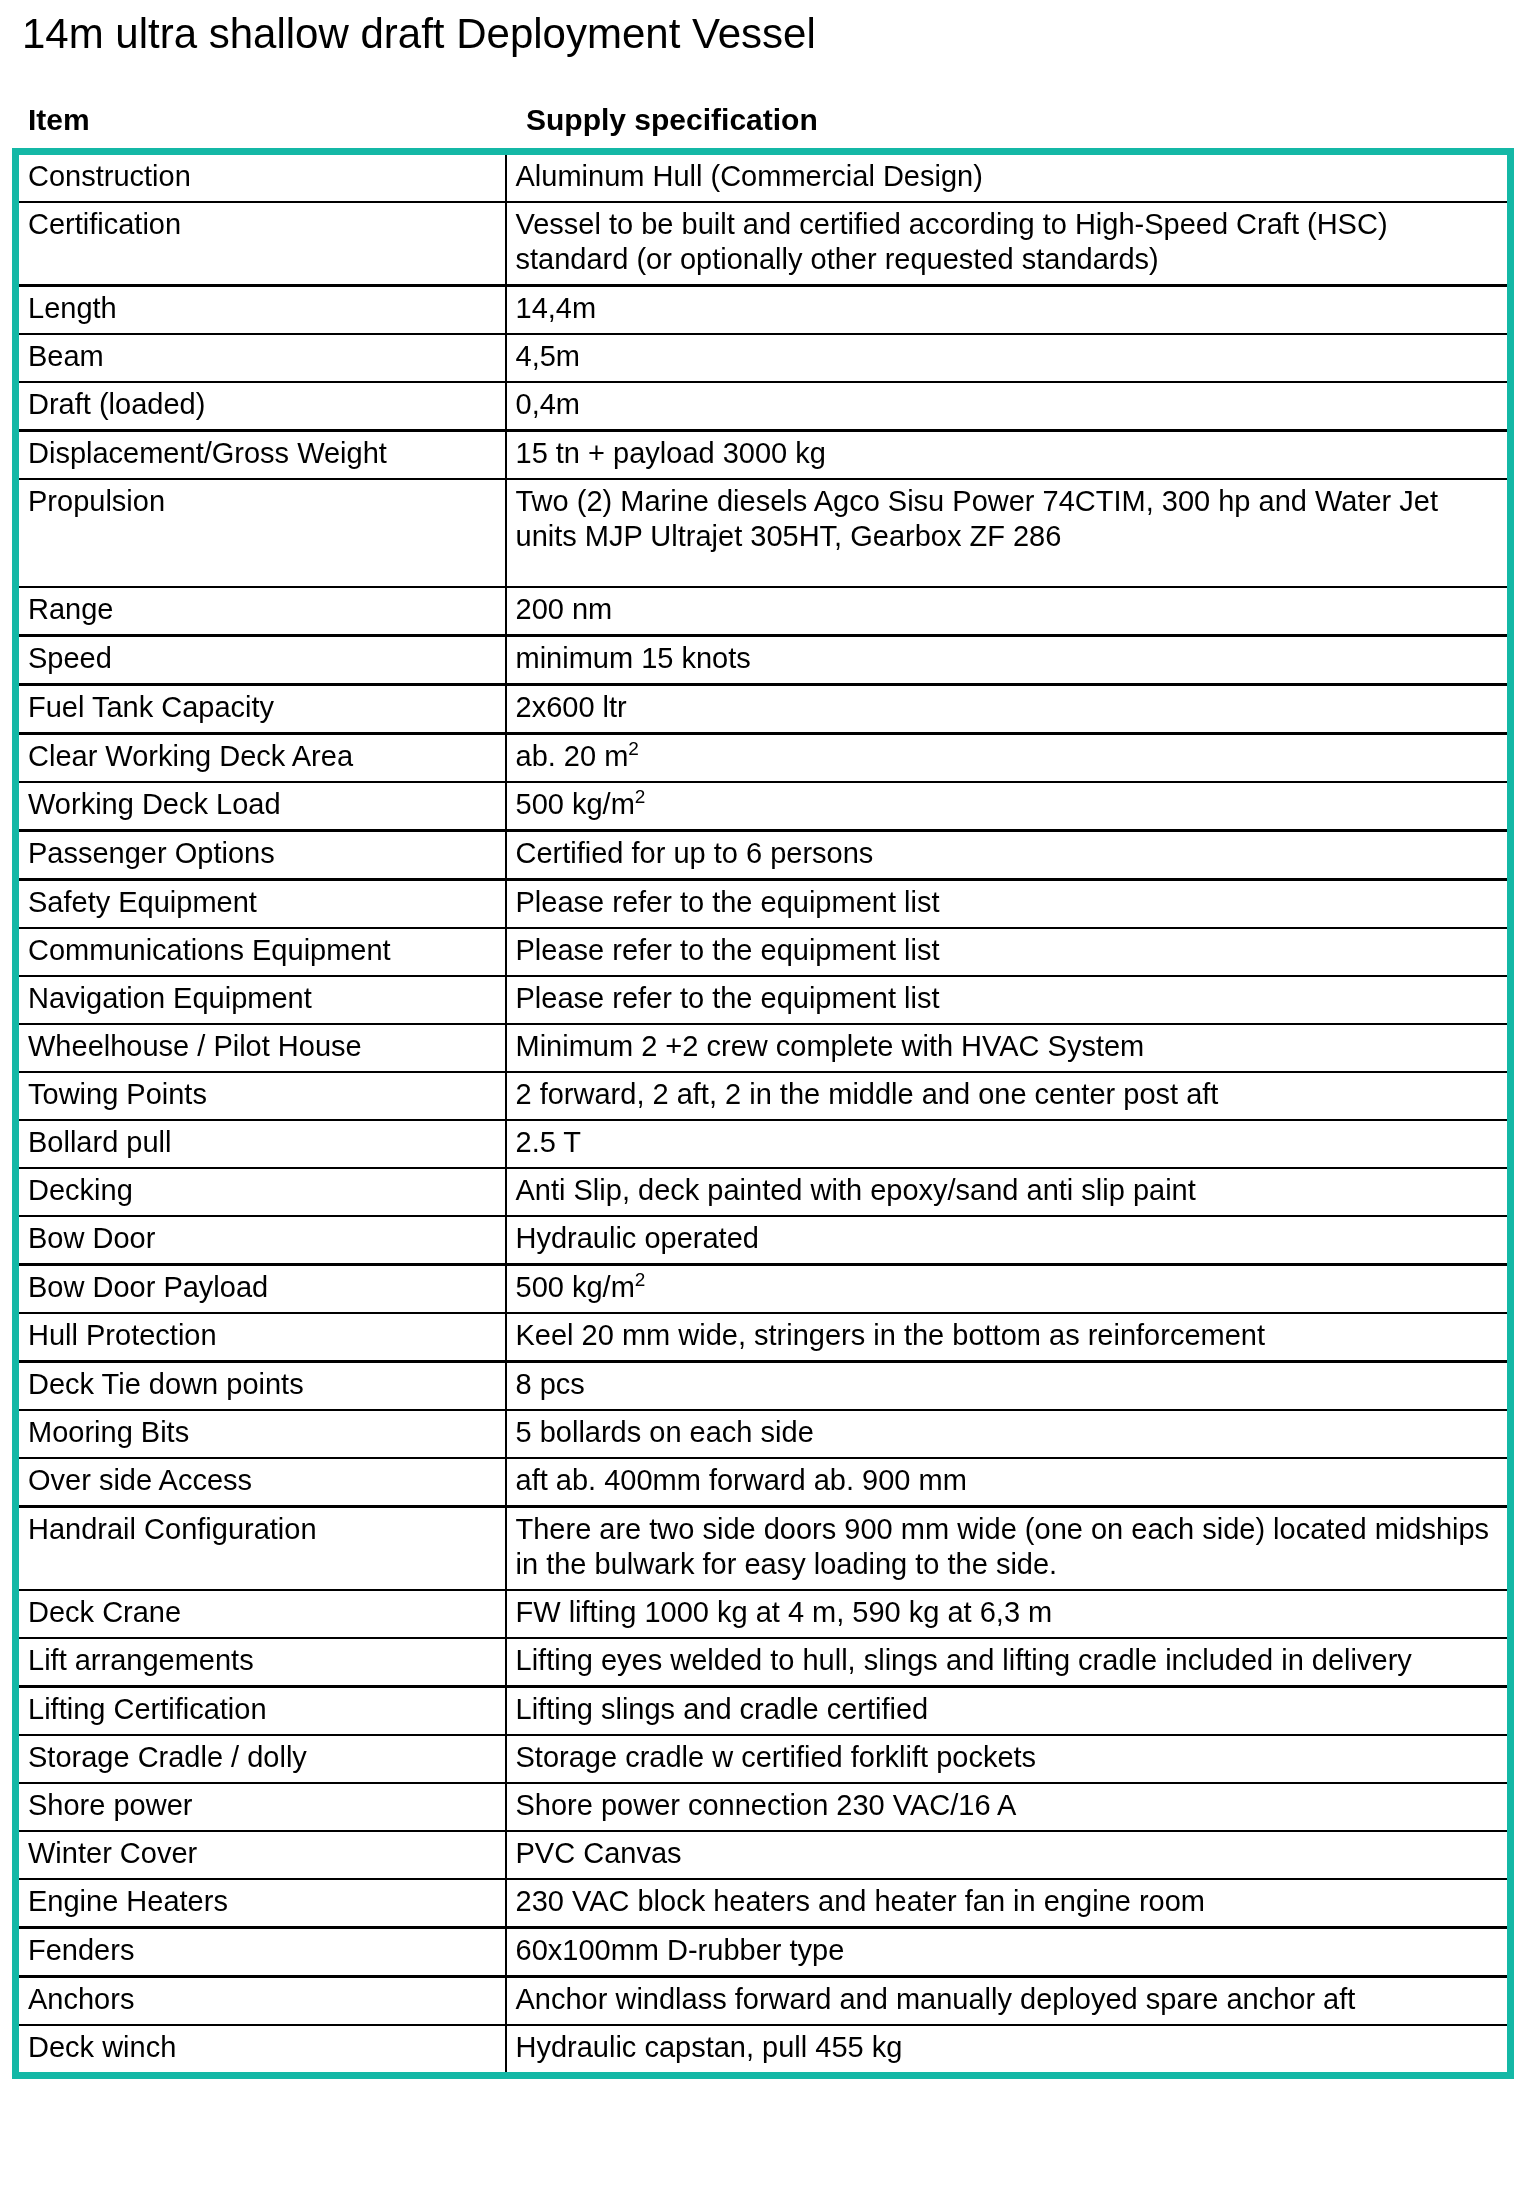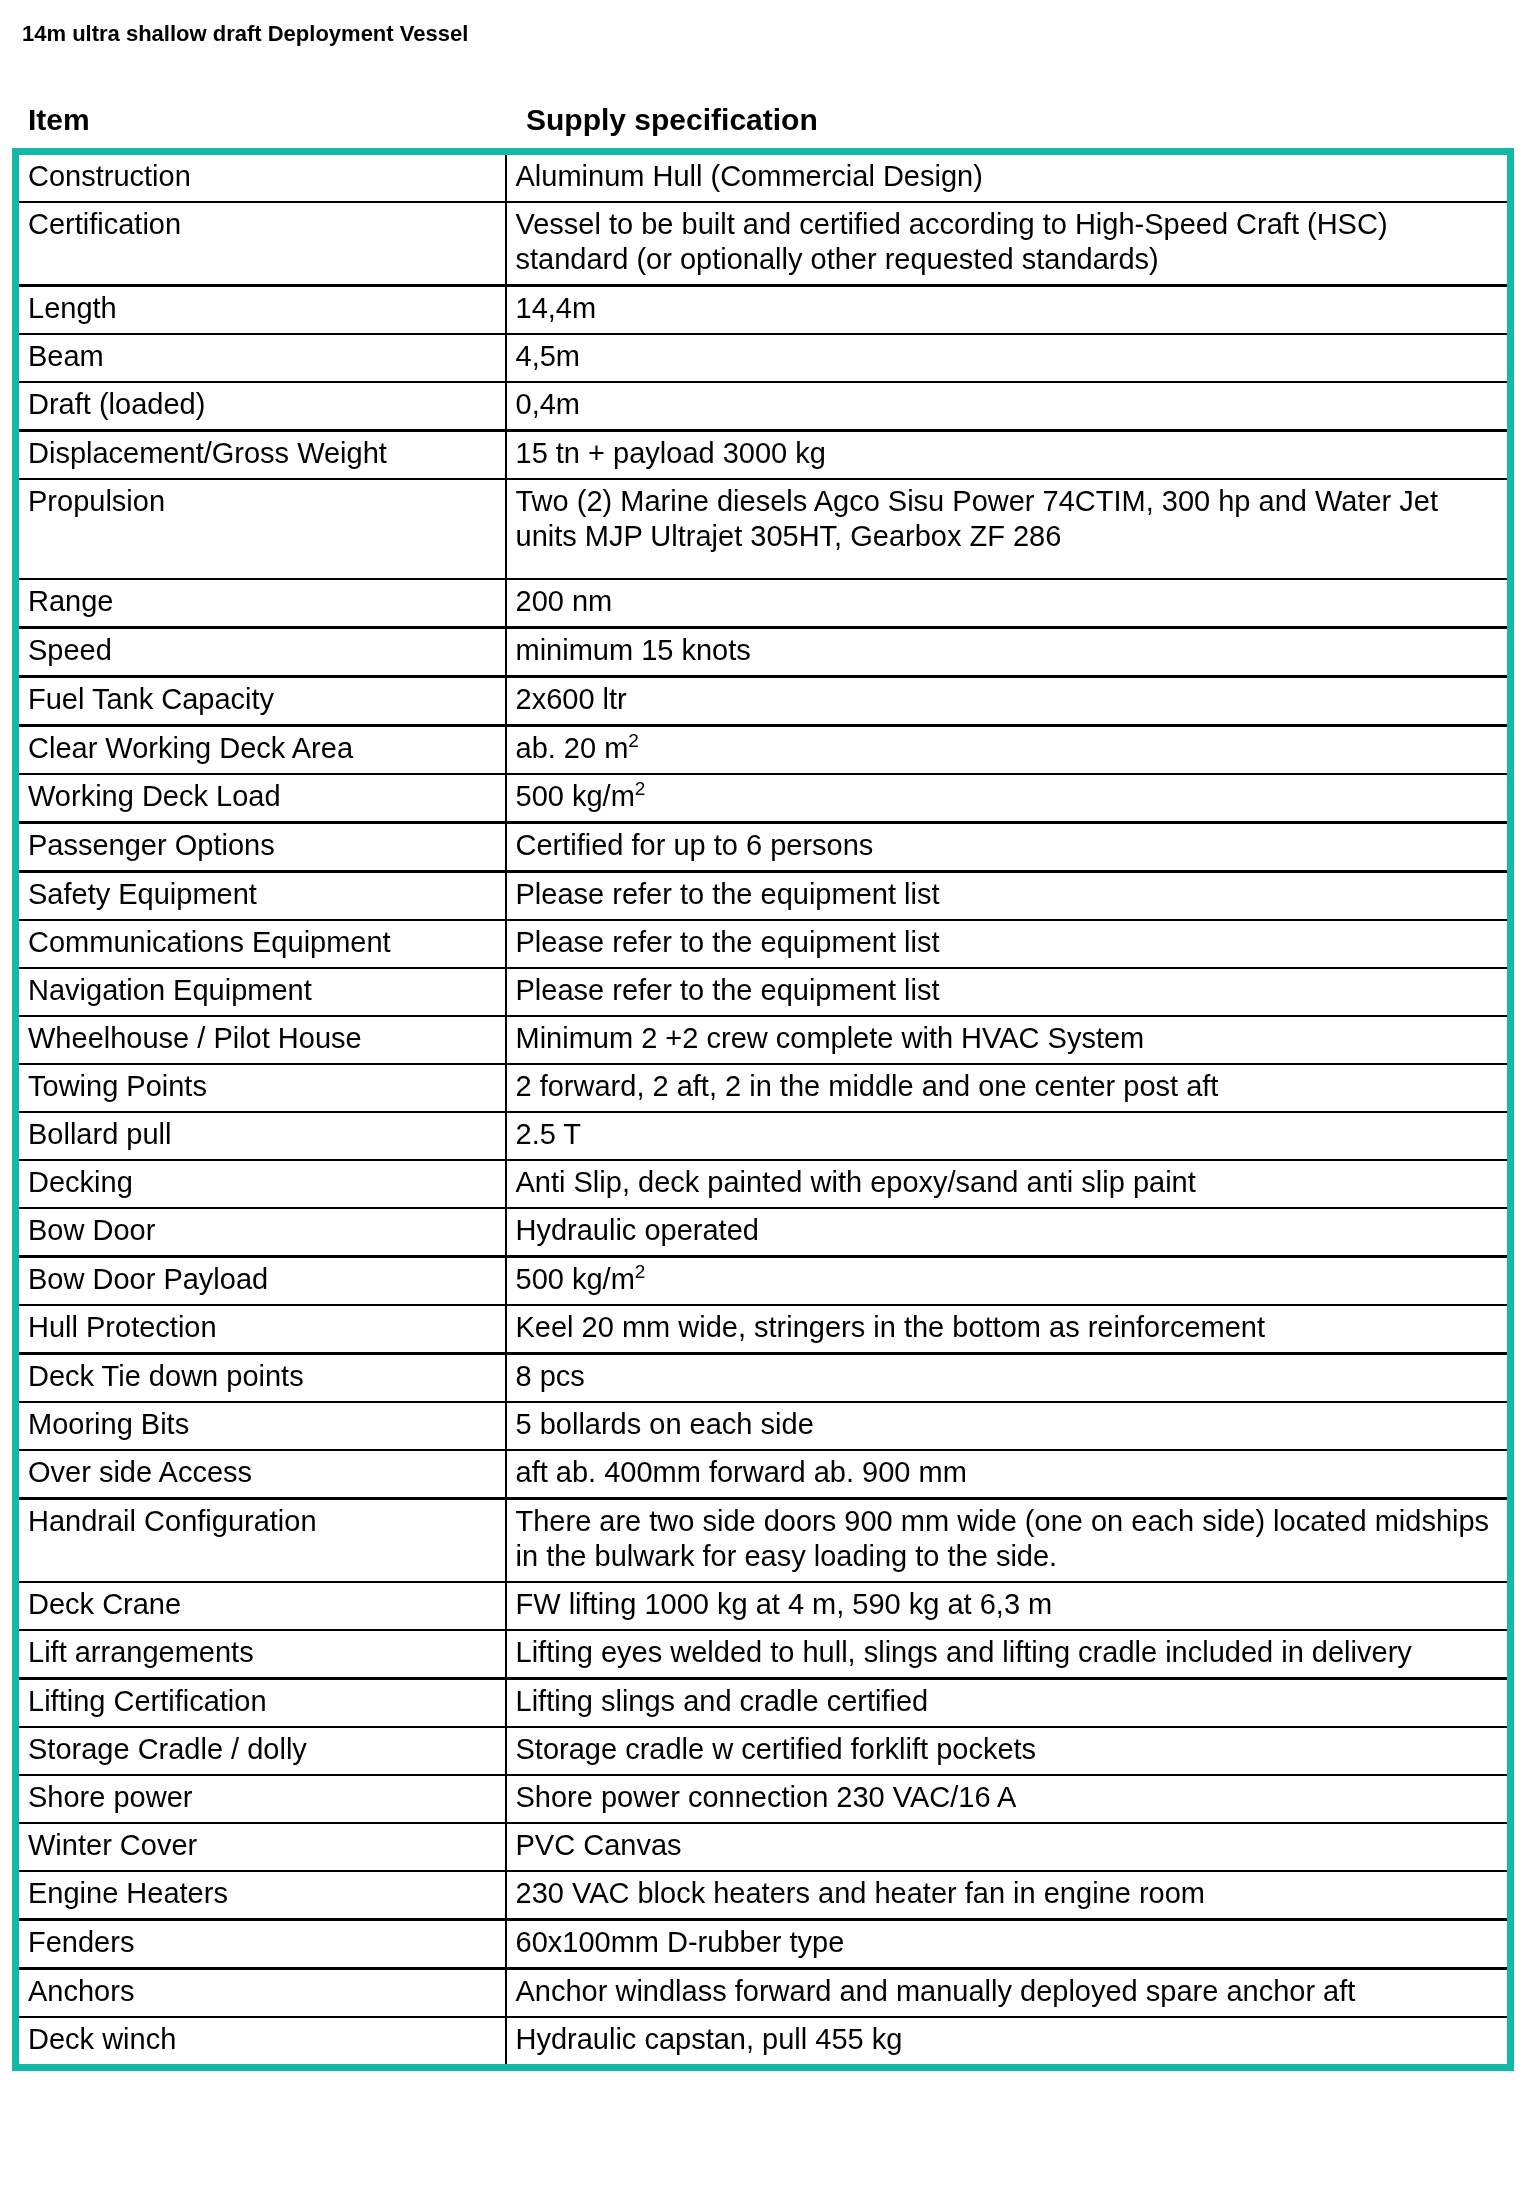--- a/index.html
+++ b/index.html
@@ -8,22 +8,22 @@
     background: #ffffff;
     color: #000000;
     font-family: "Liberation Sans", sans-serif;
   }
   body {
     width: 1526px;
     height: 2202px;
     overflow: hidden;
   }
   .page-title {
-    font-size: 22px;
-    font-weight: bold;
+    font-size: 42px;
+    font-weight: normal;
     line-height: 36px;
     margin: 16px 0 8px 22px;
     letter-spacing: 0px;
   }
   .col-headers {
     display: flex;
     margin: 50px 0 0 28px;
     font-weight: bold;
     font-size: 30px;
     line-height: 36px;
@@ -39,21 +39,21 @@
   }
   table.spec-table td {
     border: 2px solid #000;
     vertical-align: top;
     padding: 4px 10px 7px 9px;
     font-size: 29px;
     line-height: 35px;
     word-wrap: break-word;
   }
   tr.section-start td { border-top-width: 3px; }
-  tr.extra-space td { padding-bottom: 24px; }
+  tr.extra-space td { padding-bottom: 32px; }
   sup.unit-sup {
     font-size: 19px;
     vertical-align: super;
     line-height: 0;
   }
 </style>
 </head>
 <body>
 
 <div>

